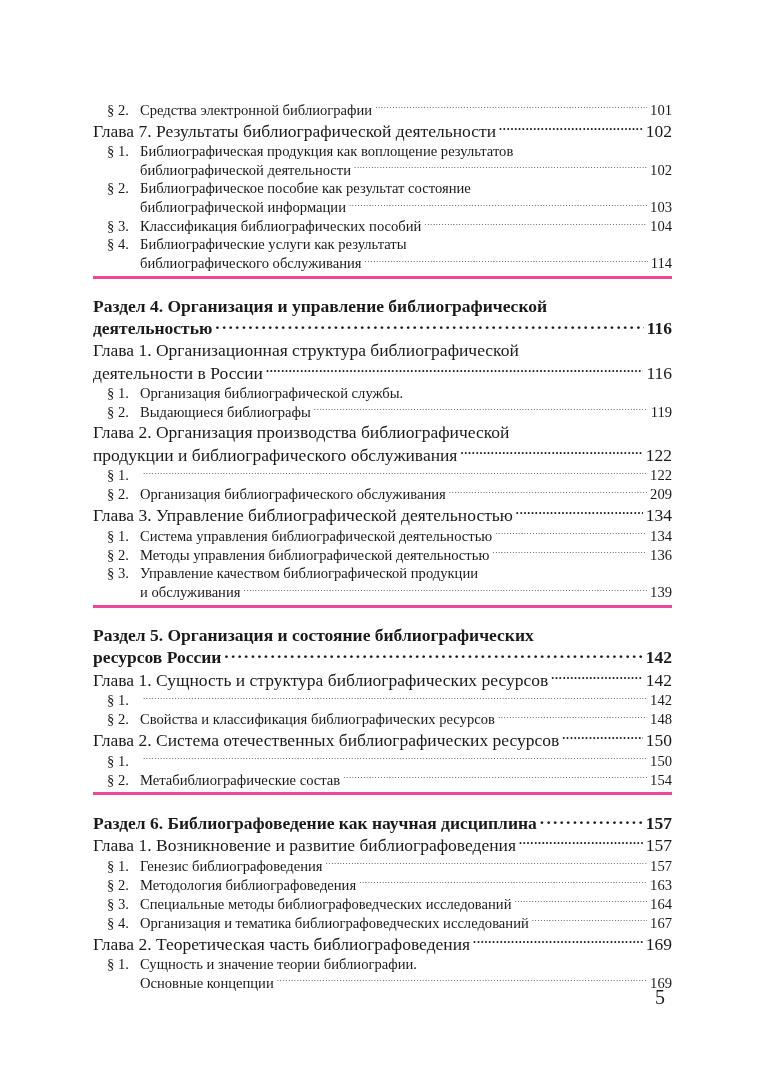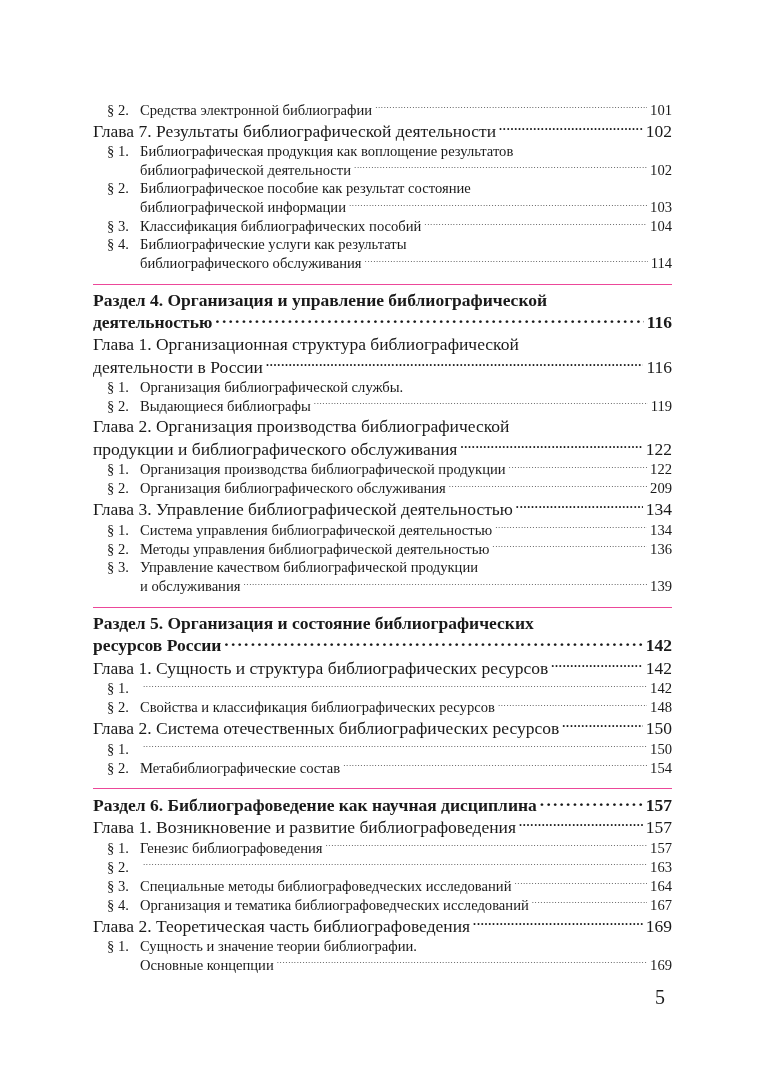--- a/index.html
+++ b/index.html
@@ -10,21 +10,21 @@
   .line { display: flex; align-items: baseline; white-space: nowrap; }
   .line .txt { flex: 0 0 auto; }
   .line .dots { flex: 1 1 auto; overflow: hidden; margin: 0 3px; position: relative; height: 1em; }
   .line .dots::before { content: "................................................................................................................................................................................................................................................................................................................................................................................................................";
         position: absolute; left: 0; bottom: 0; white-space: nowrap; letter-spacing: 0.5px; }
   .line .pg { flex: 0 0 auto; text-align: center; }
 
   
   .part { font-family: "Liberation Serif", serif; font-weight: bold; font-size: 17.5px; line-height: 22px; }
   .part .dots::before { font-weight: bold; letter-spacing: 2.2px; }
-  .part.first-in-group { margin-top: 11px; border-top: 1px solid #ec4899; padding-top: 4px; }
+  .part.first-in-group { margin-top: 3px; border-top: 3px solid #ec4899; padding-top: 16px; }
 
   
   .chapter { font-family: "Liberation Serif", serif; font-size: 17.5px; line-height: 22px; }
   .chapter .dots::before { font-weight: bold; font-size: 12px; letter-spacing: 0.8px; }
 
   
   .section { font-family: "Liberation Serif", serif; font-size: 14.6px; line-height: 18.4px; padding-left: 14px; }
   .section .num { display: inline-block; width: 33px; }
   .section .cont { padding-left: 33px; }
   .section .dots::before { font-size: 9px; letter-spacing: 0.6px; }
@@ -132,21 +132,20 @@
       </div>
       <div class="line">
         <span class="txt">продукции и библиографического обслуживания</span>
         <span class="dots"></span>
         <span class="pg">122</span>
       </div>
     </div>
     <div class="entry section">
       <div class="line">
         <span class="num">§ 1.</span>
-        <span class="txt">Организация производства библиографической продукции</span>
         <span class="dots"></span>
         <span class="pg">122</span>
       </div>
     </div>
     <div class="entry section">
       <div class="line">
         <span class="num">§ 2.</span>
         <span class="txt">Организация библиографического обслуживания</span>
         <span class="dots"></span>
         <span class="pg">209</span>
@@ -258,20 +257,21 @@
       <div class="line">
         <span class="num">§ 1.</span>
         <span class="txt">Генезис библиографоведения</span>
         <span class="dots"></span>
         <span class="pg">157</span>
       </div>
     </div>
     <div class="entry section">
       <div class="line">
         <span class="num">§ 2.</span>
+        <span class="txt">Методология библиографоведения</span>
         <span class="dots"></span>
         <span class="pg">163</span>
       </div>
     </div>
     <div class="entry section">
       <div class="line">
         <span class="num">§ 3.</span>
         <span class="txt">Специальные методы библиографоведческих исследований</span>
         <span class="dots"></span>
         <span class="pg">164</span>

